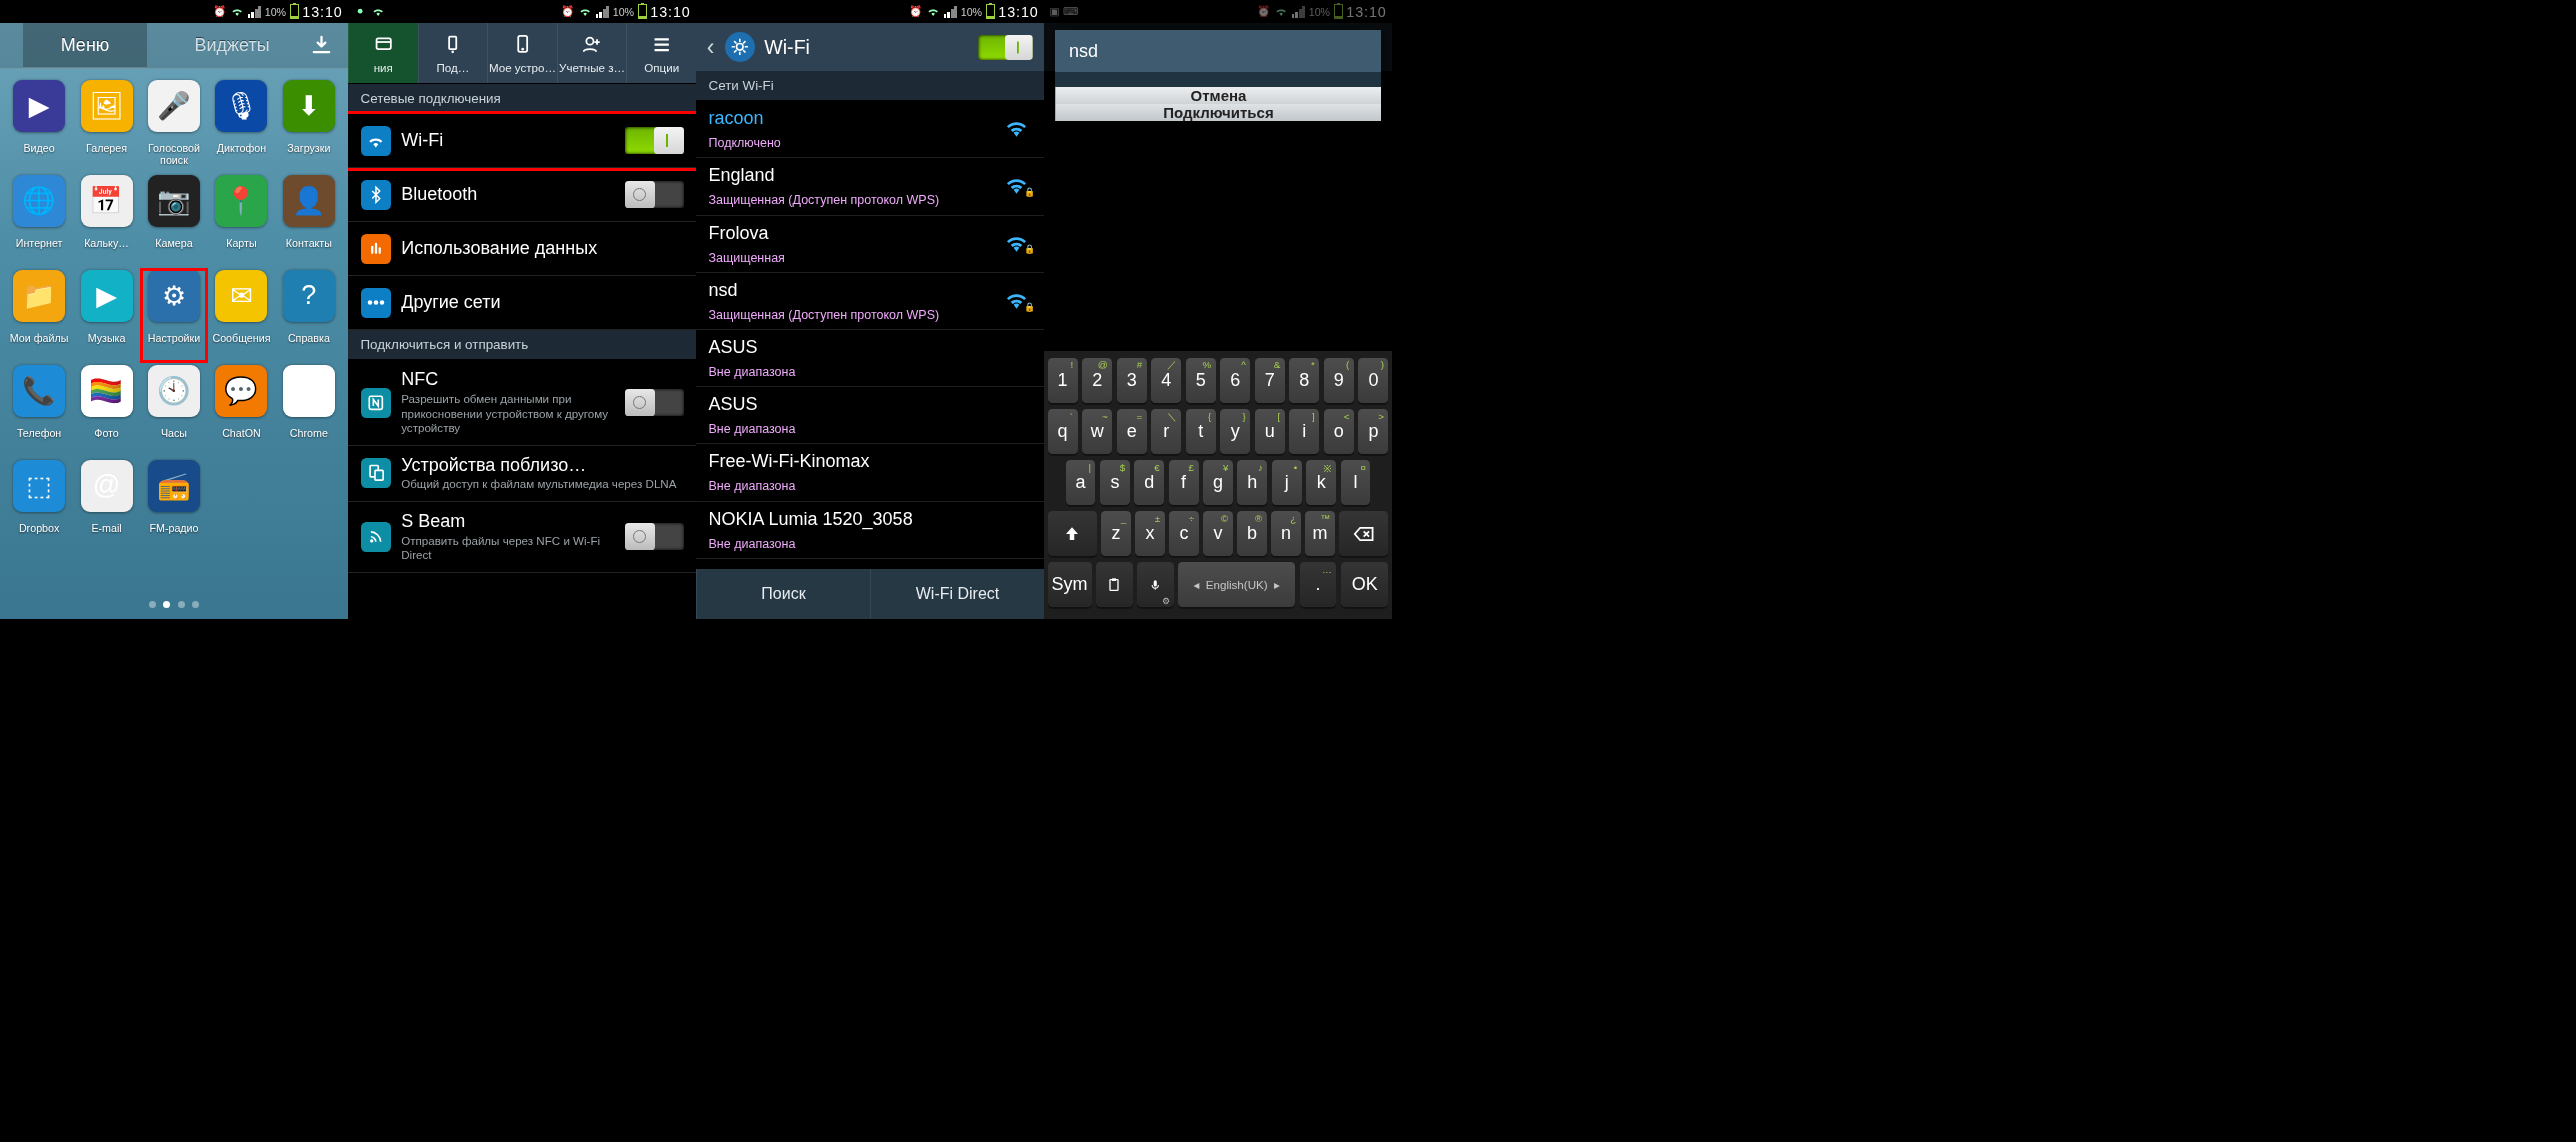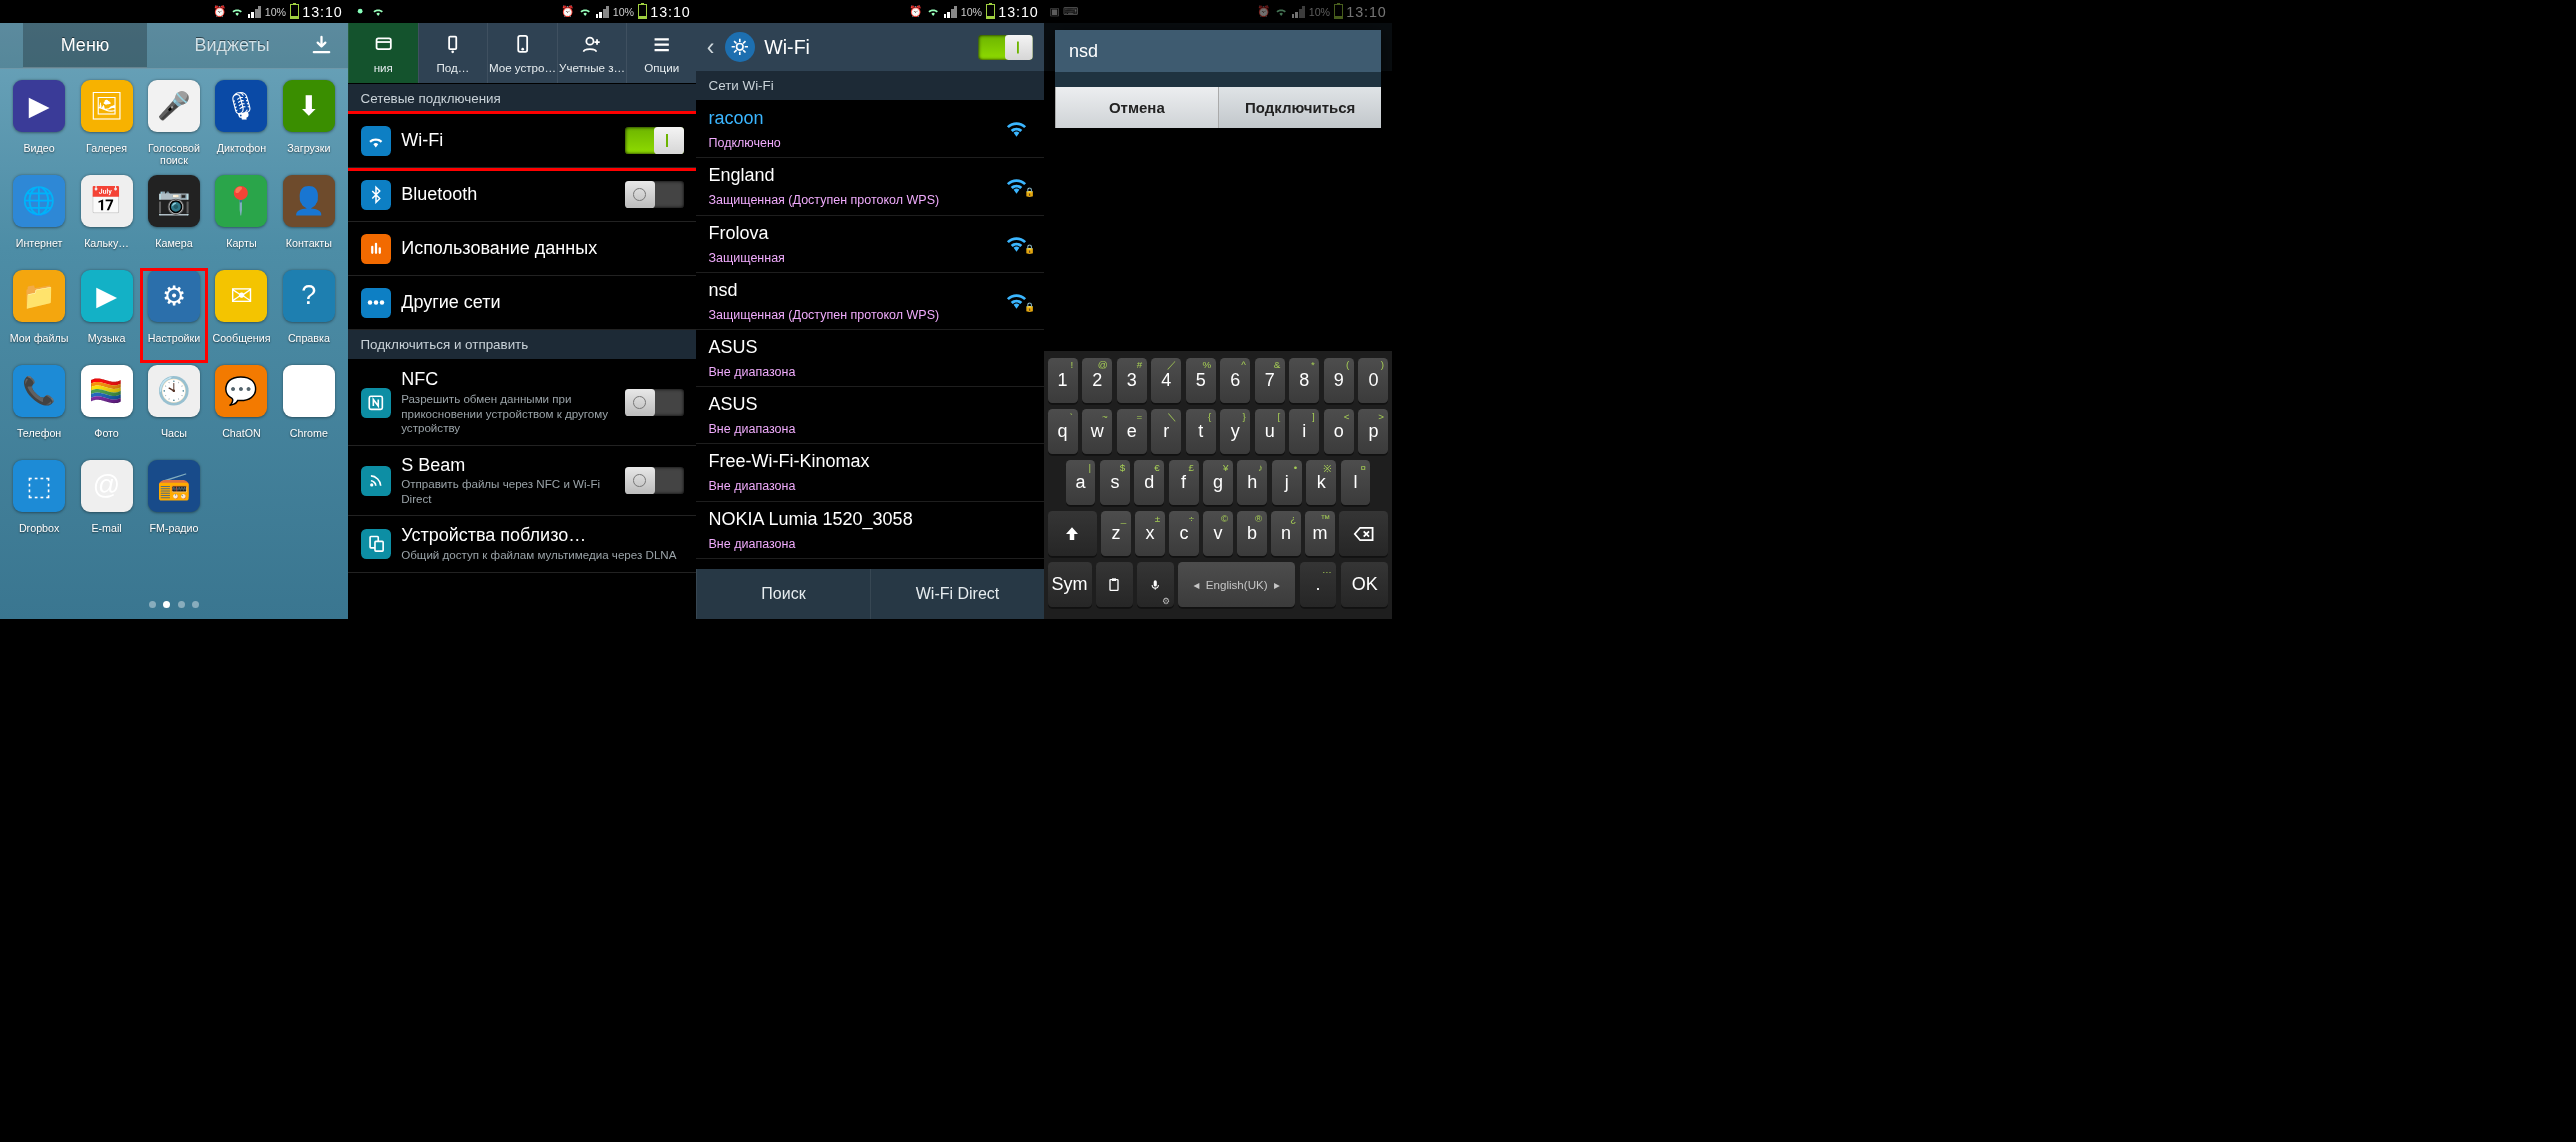--- a/index.html
+++ b/index.html
@@ -70,21 +70,21 @@
   
   .s4 { background:#000; }
   .dim { position:absolute; inset:0; background:rgba(0,0,0,.55); }
   .dialog { position:absolute; top:30px; left:10.7px; right:10.7px; background:#1f3340; box-shadow:0 3.6px 16px rgba(0,0,0,.6); }
   .dtitle { background:#3e5b70; padding:10.7px 14.3px; font-size:18px; color:#fff; }
   .dbody { padding:12.5px 14.3px 5.4px; }
   .dlbl { font-size:14.3px; color:#cdd6db; margin-bottom:5.4px; }
   .dinput { width:100%; height:36px; background:#0c1419; border:0.9px solid #12a8c8; outline:0.9px solid #0e86a0; box-shadow:inset 0 0 3.6px #000; }
   .chk-row { display:flex; align-items:center; gap:10.7px; margin-top:12.5px; font-size:15px; color:#e6ecef; }
   .chk { width:23px; height:23px; background:#111; border:0.9px solid #444; flex-shrink:0; }
-  .dbtns { display:flex; margin-top:14.3px; }
+  .dbtns { display:flex; margin-top:14.3px;flex-direction:column; }
   .dbtn { flex:1; height:41px; background:linear-gradient(#eceef0,#cfd3d6); color:#222; font-size:15px; display:flex; align-items:center; justify-content:center; border-left:0.9px solid #aaa; font-weight:600; }
   .dbtn.primary { background:linear-gradient(#dfe3e6,#c2c7cb); }
   .faded-list { position:absolute; top:23px; left:0; right:0; bottom:0; opacity:.45; }
   
   .kbd { position:absolute; bottom:0; left:0; right:0; background:#1e1e1e; padding:7.1px 3.6px 5.4px; }
   .krow { display:flex; gap:4.5px; justify-content:center; margin-bottom:6.2px; }
   .key { height:45px; border-radius:4.5px; background:linear-gradient(#4d4d4d,#3b3b3b); color:#fff; display:flex; align-items:center; justify-content:center; font-size:18px; box-shadow:0 1.8px 0 #111; min-width:29.5px; flex:1; }
   .key.dark { background:linear-gradient(#353535,#262626); }
   .key.wide { flex:1.5; }
   .key.space { flex:3.2; font-size:11.6px; color:#c6c6c6; position:relative; }
@@ -373,43 +373,43 @@
         <div class="t2">Разрешить обмен данными при прикосновении устройством к другому устройству</div>
       </div>
     <div class="toggle off">
         <div class="knob"></div>
       </div>
   </div>
 
   <div class="row">
     <div class="ric" style="background:#0d8ea4">
         <svg width="19.6" height="19.6" viewBox="0 0 24 24">
+          <rect x="5" y="3" width="10" height="14" rx="1" fill="none" stroke="#fff" stroke-width="2"></rect>
+          <rect x="11" y="9" width="10" height="12" rx="1" fill="#0d8ea4" stroke="#fff" stroke-width="2"></rect>
+        </svg>
+      </div>
+    <div class="rtxt">
+        <div class="t1">Устройства поблизо…</div>
+        <div class="t2">Общий доступ к файлам мультимедиа через DLNA</div>
+      </div>
+  </div>
+
+  <div class="row">
+    <div class="ric" style="background:#0d8ea4">
+        <svg width="19.6" height="19.6" viewBox="0 0 24 24">
           <path d="M6 6c6 0 12 6 12 12M6 12c3 0 6 3 6 6" stroke="#fff" stroke-width="2" fill="none"></path>
           <circle cx="7" cy="17" r="2" fill="#fff"></circle>
         </svg>
       </div>
     <div class="rtxt">
         <div class="t1">S Beam</div>
         <div class="t2">Отправить файлы через NFC и Wi-Fi Direct</div>
       </div>
     <div class="toggle off">
         <div class="knob"></div>
-      </div>
-  </div>
-
-  <div class="row">
-    <div class="ric" style="background:#0d8ea4">
-        <svg width="19.6" height="19.6" viewBox="0 0 24 24">
-          <rect x="5" y="3" width="10" height="14" rx="1" fill="none" stroke="#fff" stroke-width="2"></rect>
-          <rect x="11" y="9" width="10" height="12" rx="1" fill="#0d8ea4" stroke="#fff" stroke-width="2"></rect>
-        </svg>
-      </div>
-    <div class="rtxt">
-        <div class="t1">Устройства поблизо…</div>
-        <div class="t2">Общий доступ к файлам мультимедиа через DLNA</div>
       </div>
   </div>
 </div>
 
 <div class="screen s3">
   <div class="statusbar">
     <div class="left"></div>
     <div class="right">
       <span>⏰</span>
       <span class="wifi-ic">

